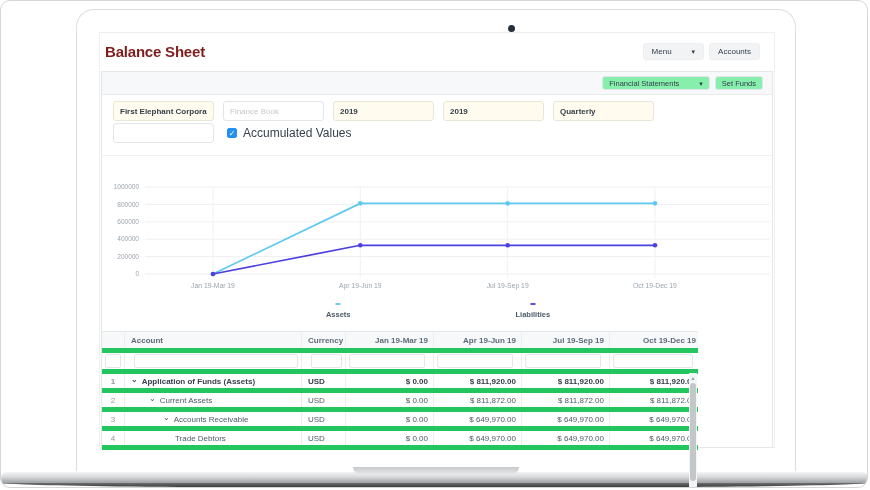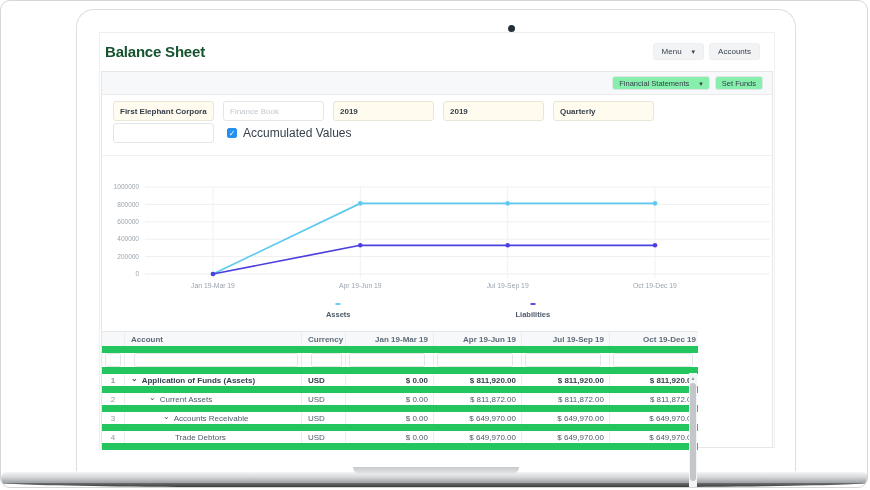--- a/index.html
+++ b/index.html
@@ -16,23 +16,23 @@
     background:linear-gradient(180deg,#f4f5f6 0%,#d4d6d8 45%,#aaadb0 80%,#97999c 100%);
     border-radius:6px 6px 2px 2px; z-index:2; }
   .laptop-base-bottom { position:absolute; left:6px; top:482px; width:856px; height:5px;
     background:linear-gradient(180deg,#6c6e70,#2e3032); border-radius:0 0 50% 50% / 0 0 5px 5px; z-index:2; }
 
   
   .screen-content { position:absolute; left:22px; top:22px; width:676px; height:416px;
     border:1px solid #efefef; background:#fff; font-size:8px; color:#36414c; }
 
   .app-header { position:absolute; left:0; top:0; width:100%; height:36px; display:flex; align-items:center; }
-  .page-title { margin-left:5px; font-size:15px; font-weight:700; color:#14532d; letter-spacing:-0.2px; }
+  .page-title { margin-left:5px; font-size:15px; font-weight:700; color:#7f1d1d; letter-spacing:-0.2px; }
   .header-actions { margin-left:auto; margin-right:14px; display:flex; gap:5px; }
-  .btn { display:inline-flex; align-items:center; justify-content:flex-start; gap:10px; height:17px; padding:0 8px;
+  .btn { display:inline-flex; align-items:center; justify-content:flex-start; gap:20px; height:17px; padding:0 8px;
     background:#f2f3f5; border:1px solid #eceef0; border-radius:3px; font-size:8px; color:#36414c; cursor:pointer; white-space:nowrap; }
   .caret { font-size:7px; color:#36414c; line-height:1; }
 
   .report-box { position:absolute; left:1px; top:38px; width:672px; height:377px; border:1px solid #e5e7e9; background:#fff; }
   .toolbar { position:absolute; left:0; top:0; width:100%; height:23px; background:#f7f8f9; border-bottom:1px solid #e9ebed;
     display:flex; align-items:center; justify-content:flex-end; padding-right:9px; gap:5px; }
   .toolbar .btn { height:14px; font-size:7.5px; padding:0 6px; background:#86efac; border-color:#e3e6e8; }
 
   
   .filter-panel { position:absolute; left:0; top:24px; width:100%; height:60px; background:#fff; border-bottom:1px solid #f0f1f2; }
@@ -50,21 +50,21 @@
   
   .chart-section { position:absolute; left:0; top:84px; width:100%; height:175px; background:#fff; }
   .chart-svg { position:absolute; left:0; top:0; width:672px; height:140px; }
   .chart-legend { position:absolute; left:0; top:147px; width:672px; height:16px; display:flex; justify-content:center; gap:165px; }
   .legend-item { display:flex; align-items:center; gap:5px;flex-direction:column; }
   .legend-dot { width:6px; height:6px; border-radius:50%; }
   .legend-label { font-size:7.5px; color:#4c5a67; font-weight:700; }
 
   
   .dt { position:absolute; left:0; top:259px; width:596px; border-top:1px solid #e5e7e9; background:#fff; }
-  .dt-row { display:flex; width:596px; border-bottom:7px solid #22c55e;justify-content:space-between; }
+  .dt-row { display:flex; width:596px; border-bottom:5px solid #22c55e;justify-content:space-between; }
   .dt-cell { border-right:1px solid #ebeef0; display:flex; align-items:center; overflow:hidden; }
   .c-num { width:23px; justify-content:center; color:#8d99a6; }
   .c-acct { width:177px; padding-left:6px; }
   .c-cur { width:44px; padding-left:6px; }
   .c-val { width:88px; justify-content:flex-end; padding-right:5px; }
   .c-val:last-child { border-right:none; padding-right:2px; }
   .dt-head { height:21px; background:#f7f8fa; }
   .dt-head .dt-cell { font-weight:700; color:#5e6b77; }
   .dt-filter { height:21px; background:#fff; }
   .t-input { height:14px; border:1px solid #e3e6e8; border-radius:2px; background:#fff; margin:0 3px; width:100%; outline:none; }

